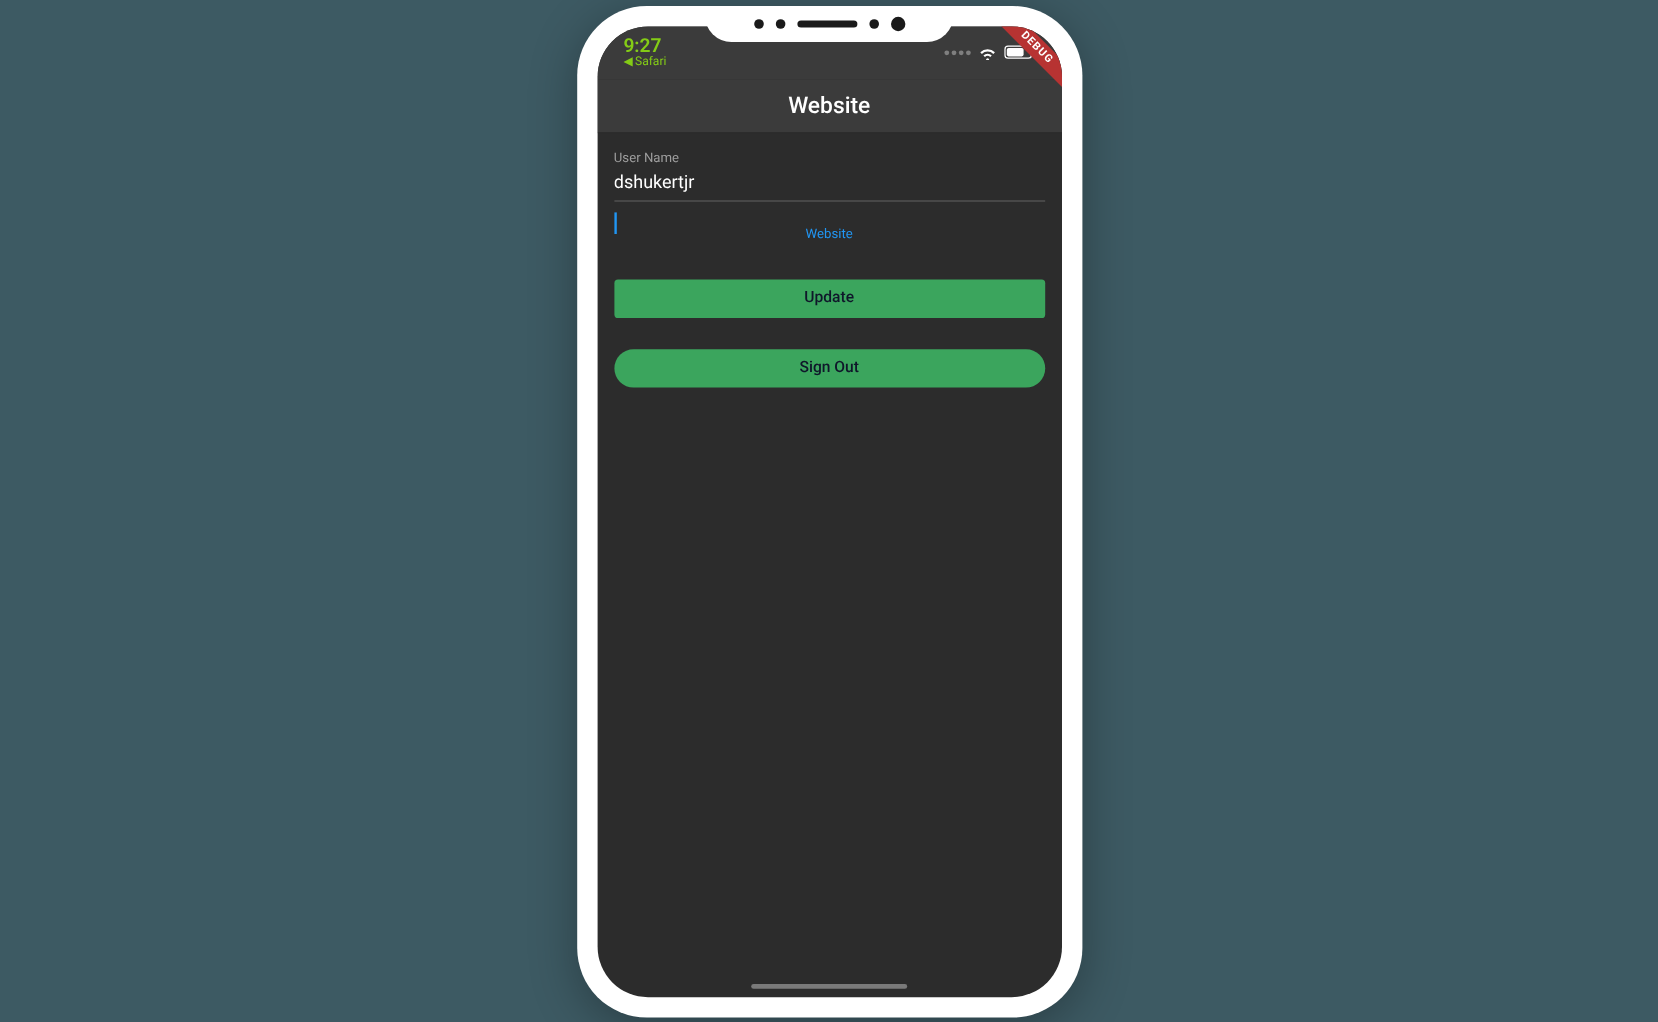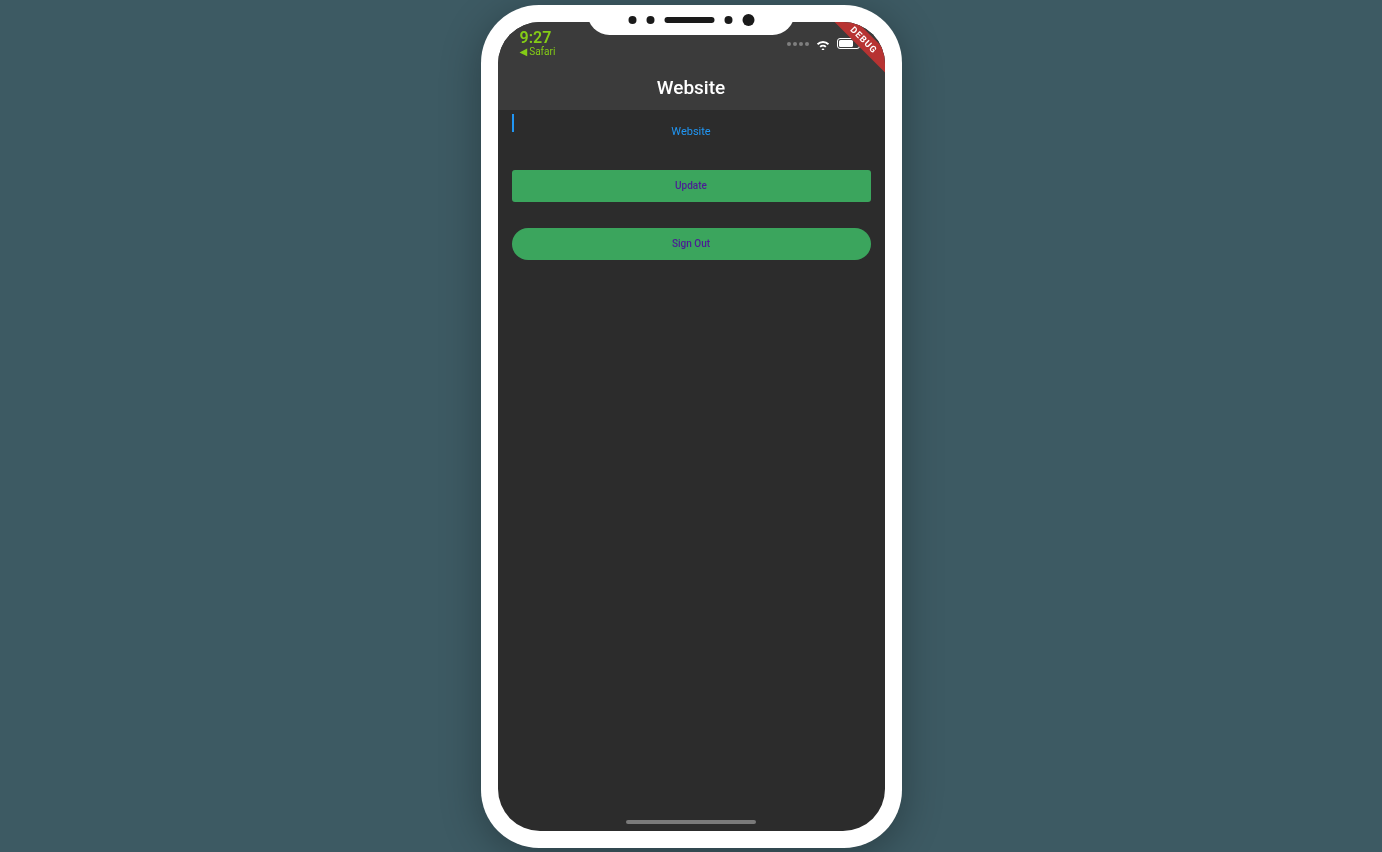--- a/index.html
+++ b/index.html
@@ -107,25 +107,25 @@
       font-size: 15px;
       padding: 2px 0 6px 0;
       outline: none;
       font-family: inherit;
     }
     .field-input.focused { border-bottom: 2px solid #2196f3; }
     .caret { position: absolute; left: 0; bottom: 6px; width: 2px; height: 18px; background: #2196f3; }
     .button {
       width: 100%;
       background: #3ba55d;
-      color: #4c1d95;
+      color: #0f172a;
       border: none;
       border-radius: 3px;
       height: 32px;
-      font-size: 10px;
+      font-size: 13px;
       font-weight: 500;
       cursor: pointer;
       margin-top: 12px;
       font-family: inherit;
     }
     .button + .button { margin-top: 26px; border-radius: 16px; }
     .home-indicator {
       position: absolute;
       bottom: 7px;
       left: 50%;
@@ -177,20 +177,24 @@
           <span class="battery-tip"></span>
         </span>
       </div>
     </div>
 
     <div class="app-bar">
       <span>Website</span>
     </div>
 
     <div class="content">
+      <div class="field">
+        <label class="field-label">User Name</label>
+        <input class="field-input" type="text" value="dshukertjr" style="">
+      </div>
 
       <div class="field">
         <label class="field-label focused">Website</label>
         <span class="caret"></span>
       </div>
 
       <button class="button">Update</button>
       <button class="button">Sign Out</button>
     </div>
 

